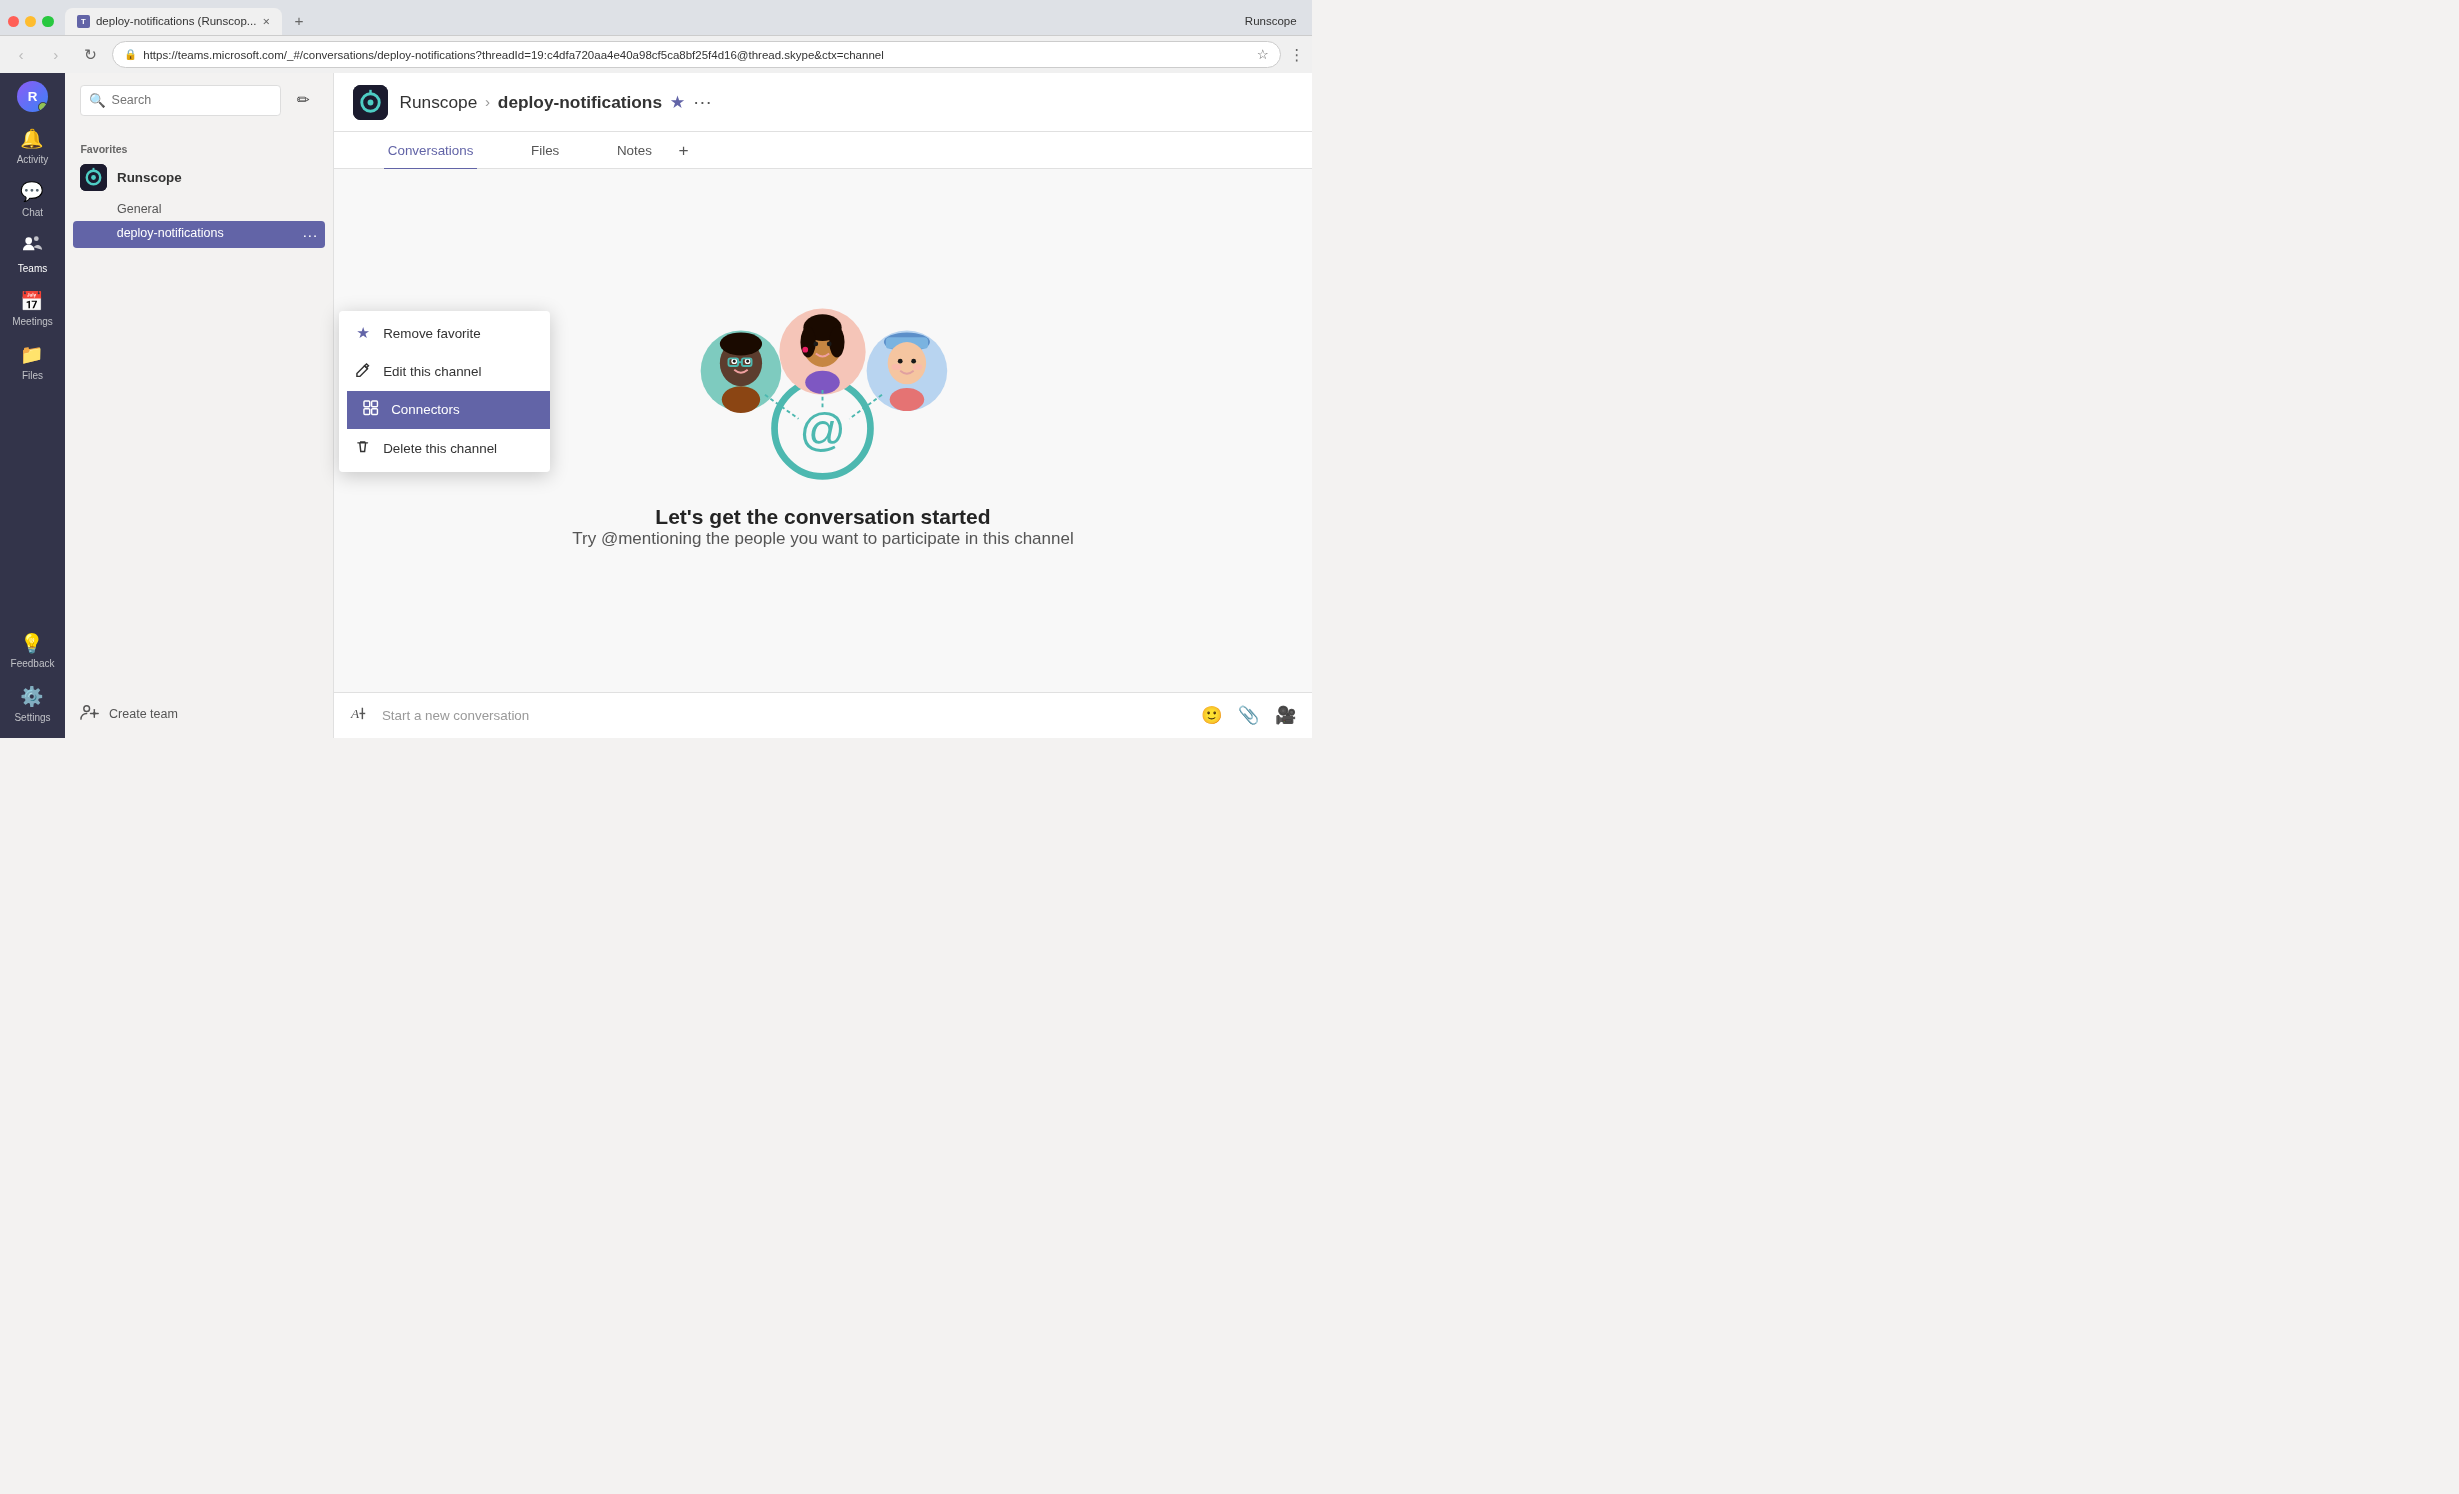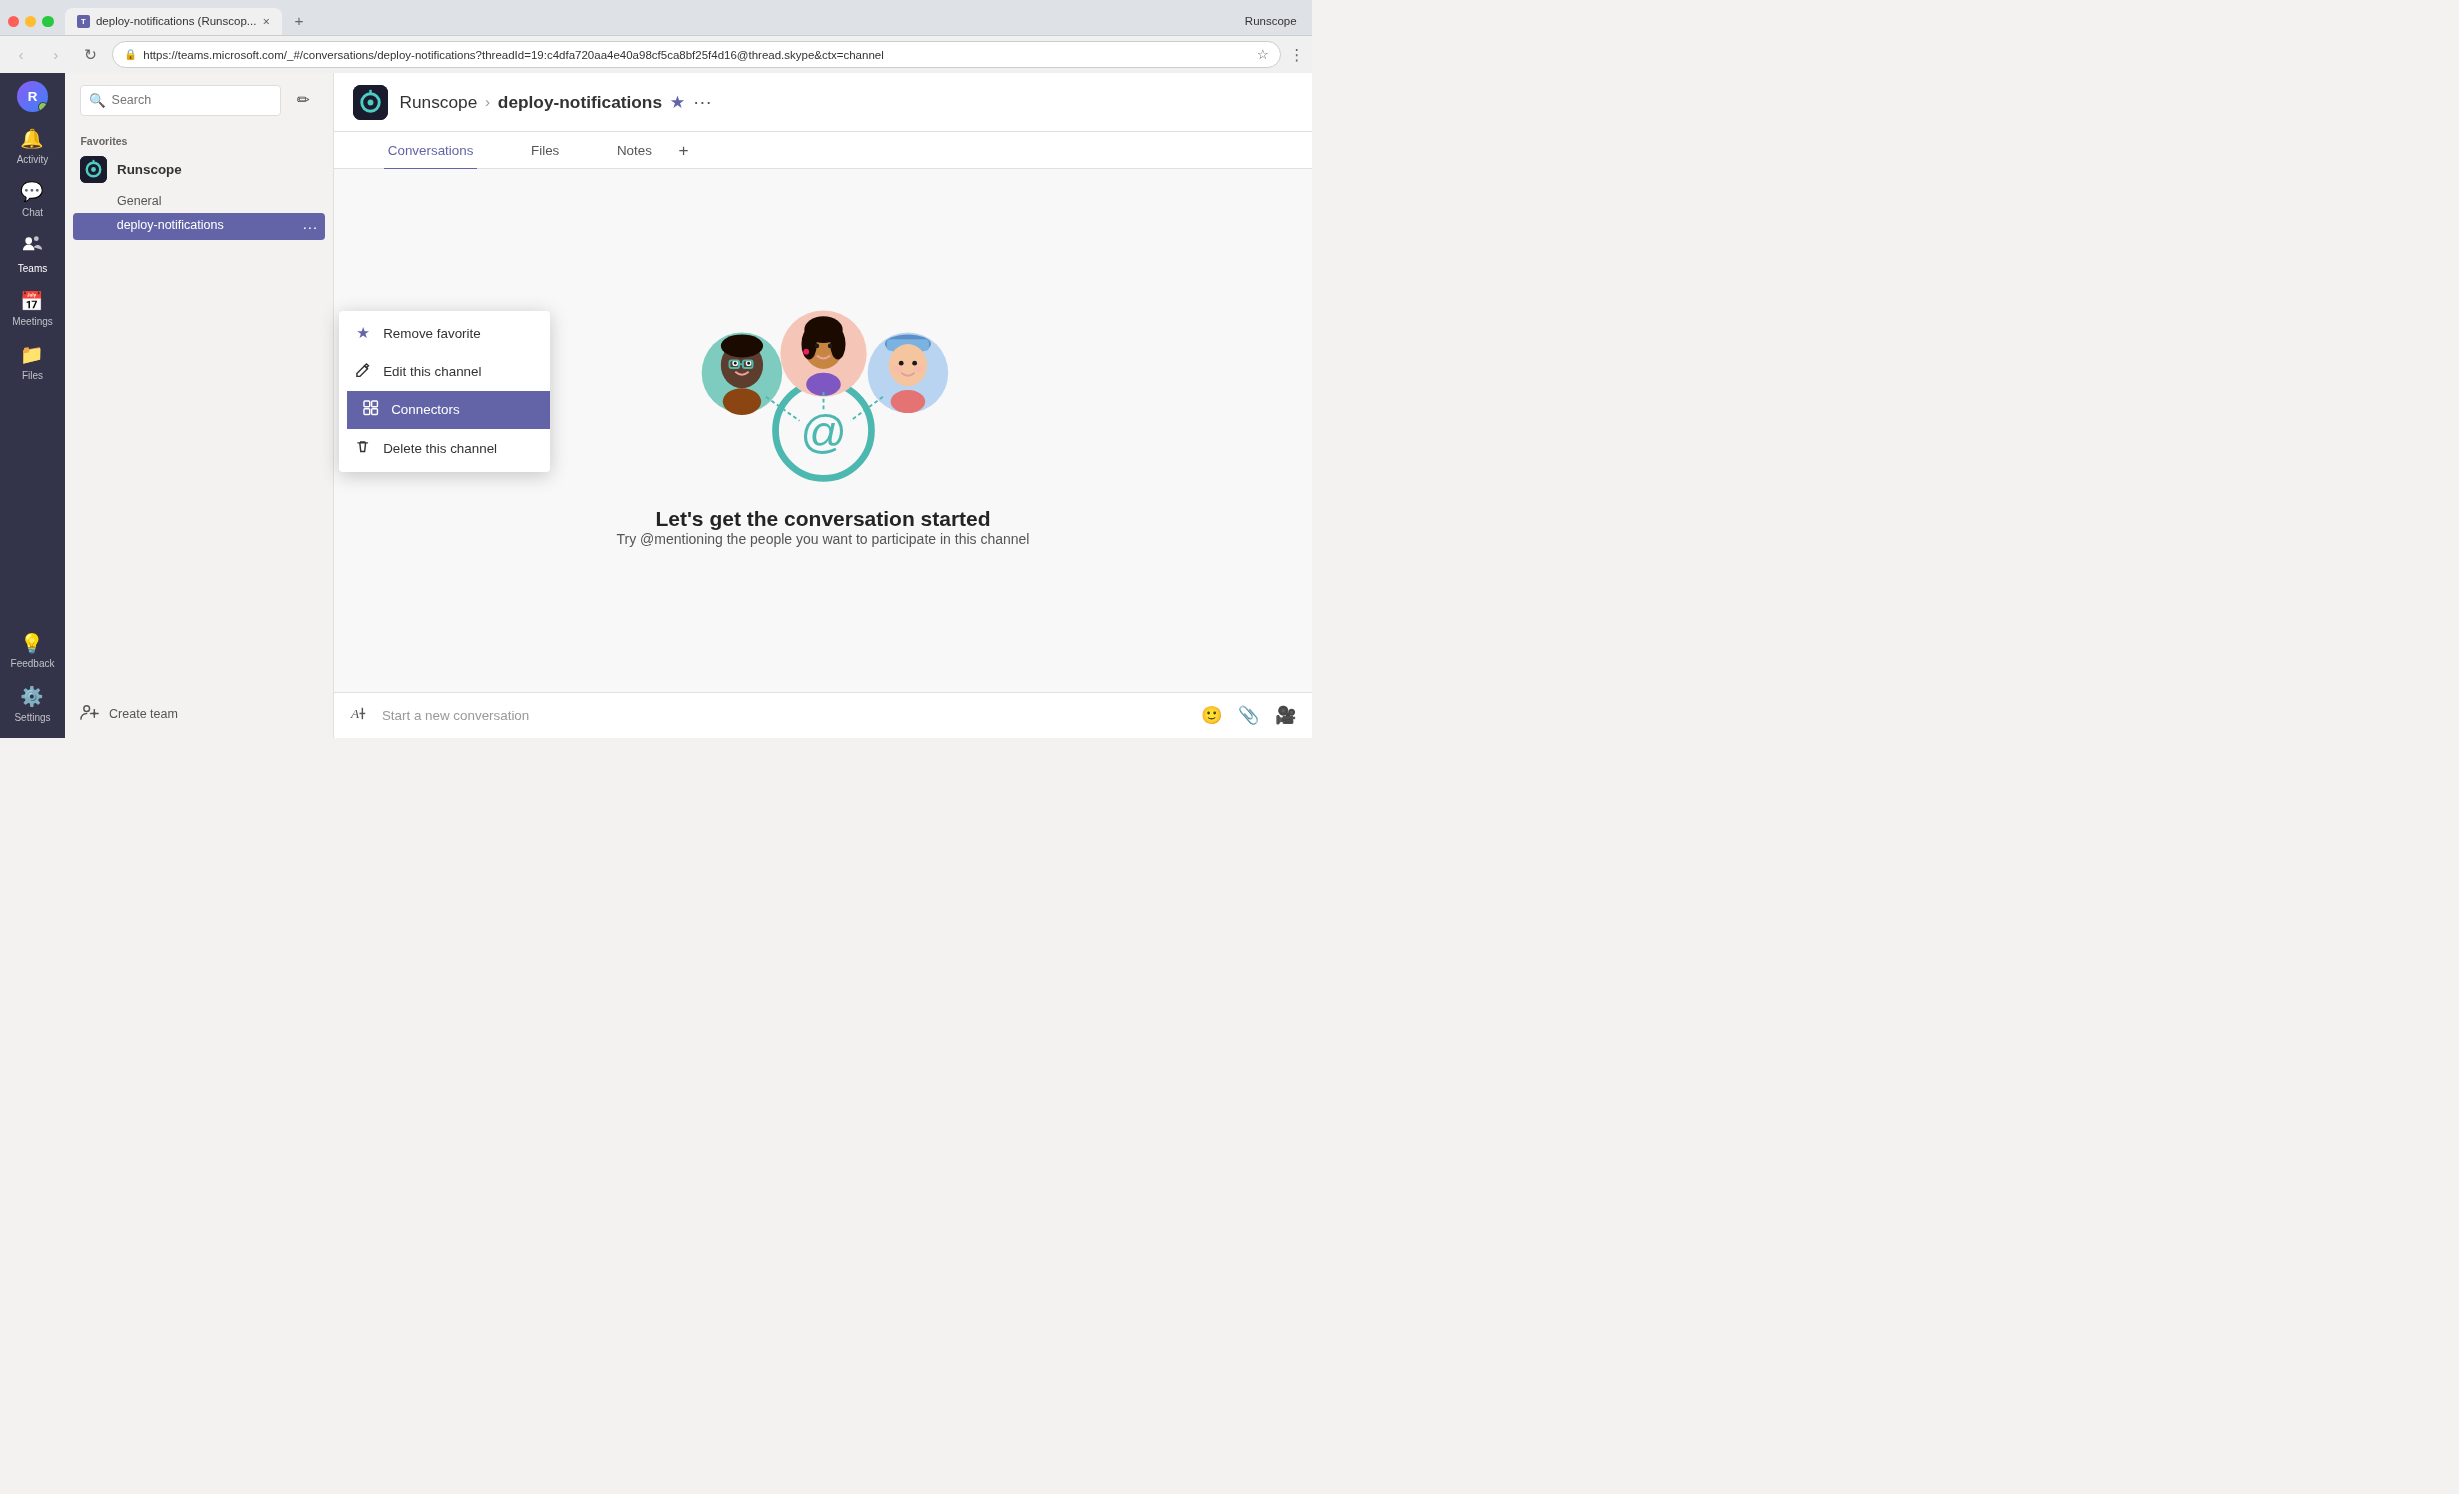--- a/index.html
+++ b/index.html
@@ -43,21 +43,21 @@
     .rail-spacer { flex: 1; }
 
     
     .sidebar { width: 269px; background: #f3f2f1; display: flex; flex-direction: column; border-right: 1px solid #e0e0e0; position: relative; }
     .sidebar-header { padding: 11.5px 15.4px; display: flex; align-items: center; gap: 7.7px; }
     .search-box { flex: 1; display: flex; align-items: center; background: white; border: 1px solid #ddd; border-radius: 3.8px; padding: 0 7.7px; height: 31px; gap: 5.8px; }
     .search-icon { color: #888; font-size: 13.4px; }
     .search-input { flex: 1; border: none; outline: none; font-size: 12.5px; background: transparent; color: #333; }
     .compose-btn { width: 31px; height: 31px; display: flex; align-items: center; justify-content: center; color: #444; font-size: 15.4px; cursor: pointer; border-radius: 3.8px; }
 
-    .sidebar-section { padding: 3.8px 15.4px 1.9px; }
+    .sidebar-section { padding: 3.8px 15.4px 1.9px; margin-top: 8px; }
     .section-label { font-size: 10.6px; font-weight: 600; color: #666; text-transform: none; }
 
     .team-item { display: flex; align-items: center; padding: 5.8px 15.4px; cursor: pointer; gap: 9.6px; }
     .team-icon { width: 27px; height: 27px; background: #1b1b2e; border-radius: 5.8px; display: flex; align-items: center; justify-content: center; }
     .team-name { font-size: 13.4px; font-weight: 600; color: #333; flex: 1; }
 
     .channel-item { display: flex; padding: 4.8px 15.4px 4.8px 52px; cursor: pointer; font-size: 12.5px; color: #555; }
     .channel-item.active { background: #6264a7; color: white; border-radius: 3.8px; margin: 0 7.7px; padding: 4.8px 7.7px 4.8px 44px; }
     .channel-name { flex: 1; }
     .channel-more { font-size: 15.4px; cursor: pointer; }
@@ -88,21 +88,21 @@
     .tab { padding: 9.6px 3.8px; font-size: 13.4px; color: #555; cursor: pointer; border-bottom: 1.9px solid transparent; margin-bottom: -1.9px; margin-left: 31px; }
     .tab.active { color: #6264a7; border-bottom-color: #6264a7; font-weight: 500; }
     .tab-add { font-size: 17.3px; color: #555; cursor: pointer; padding: 7.7px 3.8px; }
 
     .main-content { flex: 1; display: flex; flex-direction: column; align-items: center; justify-content: center; background: #f8f8f8; position: relative; }
 
     
     .illustration { display: flex; flex-direction: column; align-items: center; gap: 19px; margin-bottom: 19px; }
 
     .empty-title { font-size: 21px; font-weight: 700; color: #242424; text-align: center; }
-    .empty-subtitle { font-size: 14px; color: #555; text-align: center; }
+    .empty-subtitle { font-size: 17px; color: #555; text-align: center; }
 
     
     .compose-bar { display: flex; align-items: center; padding: 9.6px 15.4px; background: white; border-top: 1px solid #e0e0e0; gap: 11.5px; }
     .compose-format { color: #555; font-size: 15.4px; cursor: pointer; }
     .compose-input { flex: 1; font-size: 13.4px; color: #999; }
     .compose-actions { display: flex; gap: 15.4px; }
     .compose-action { color: #555; font-size: 17.3px; cursor: pointer; }
   </style>
 </head>
 <body>

